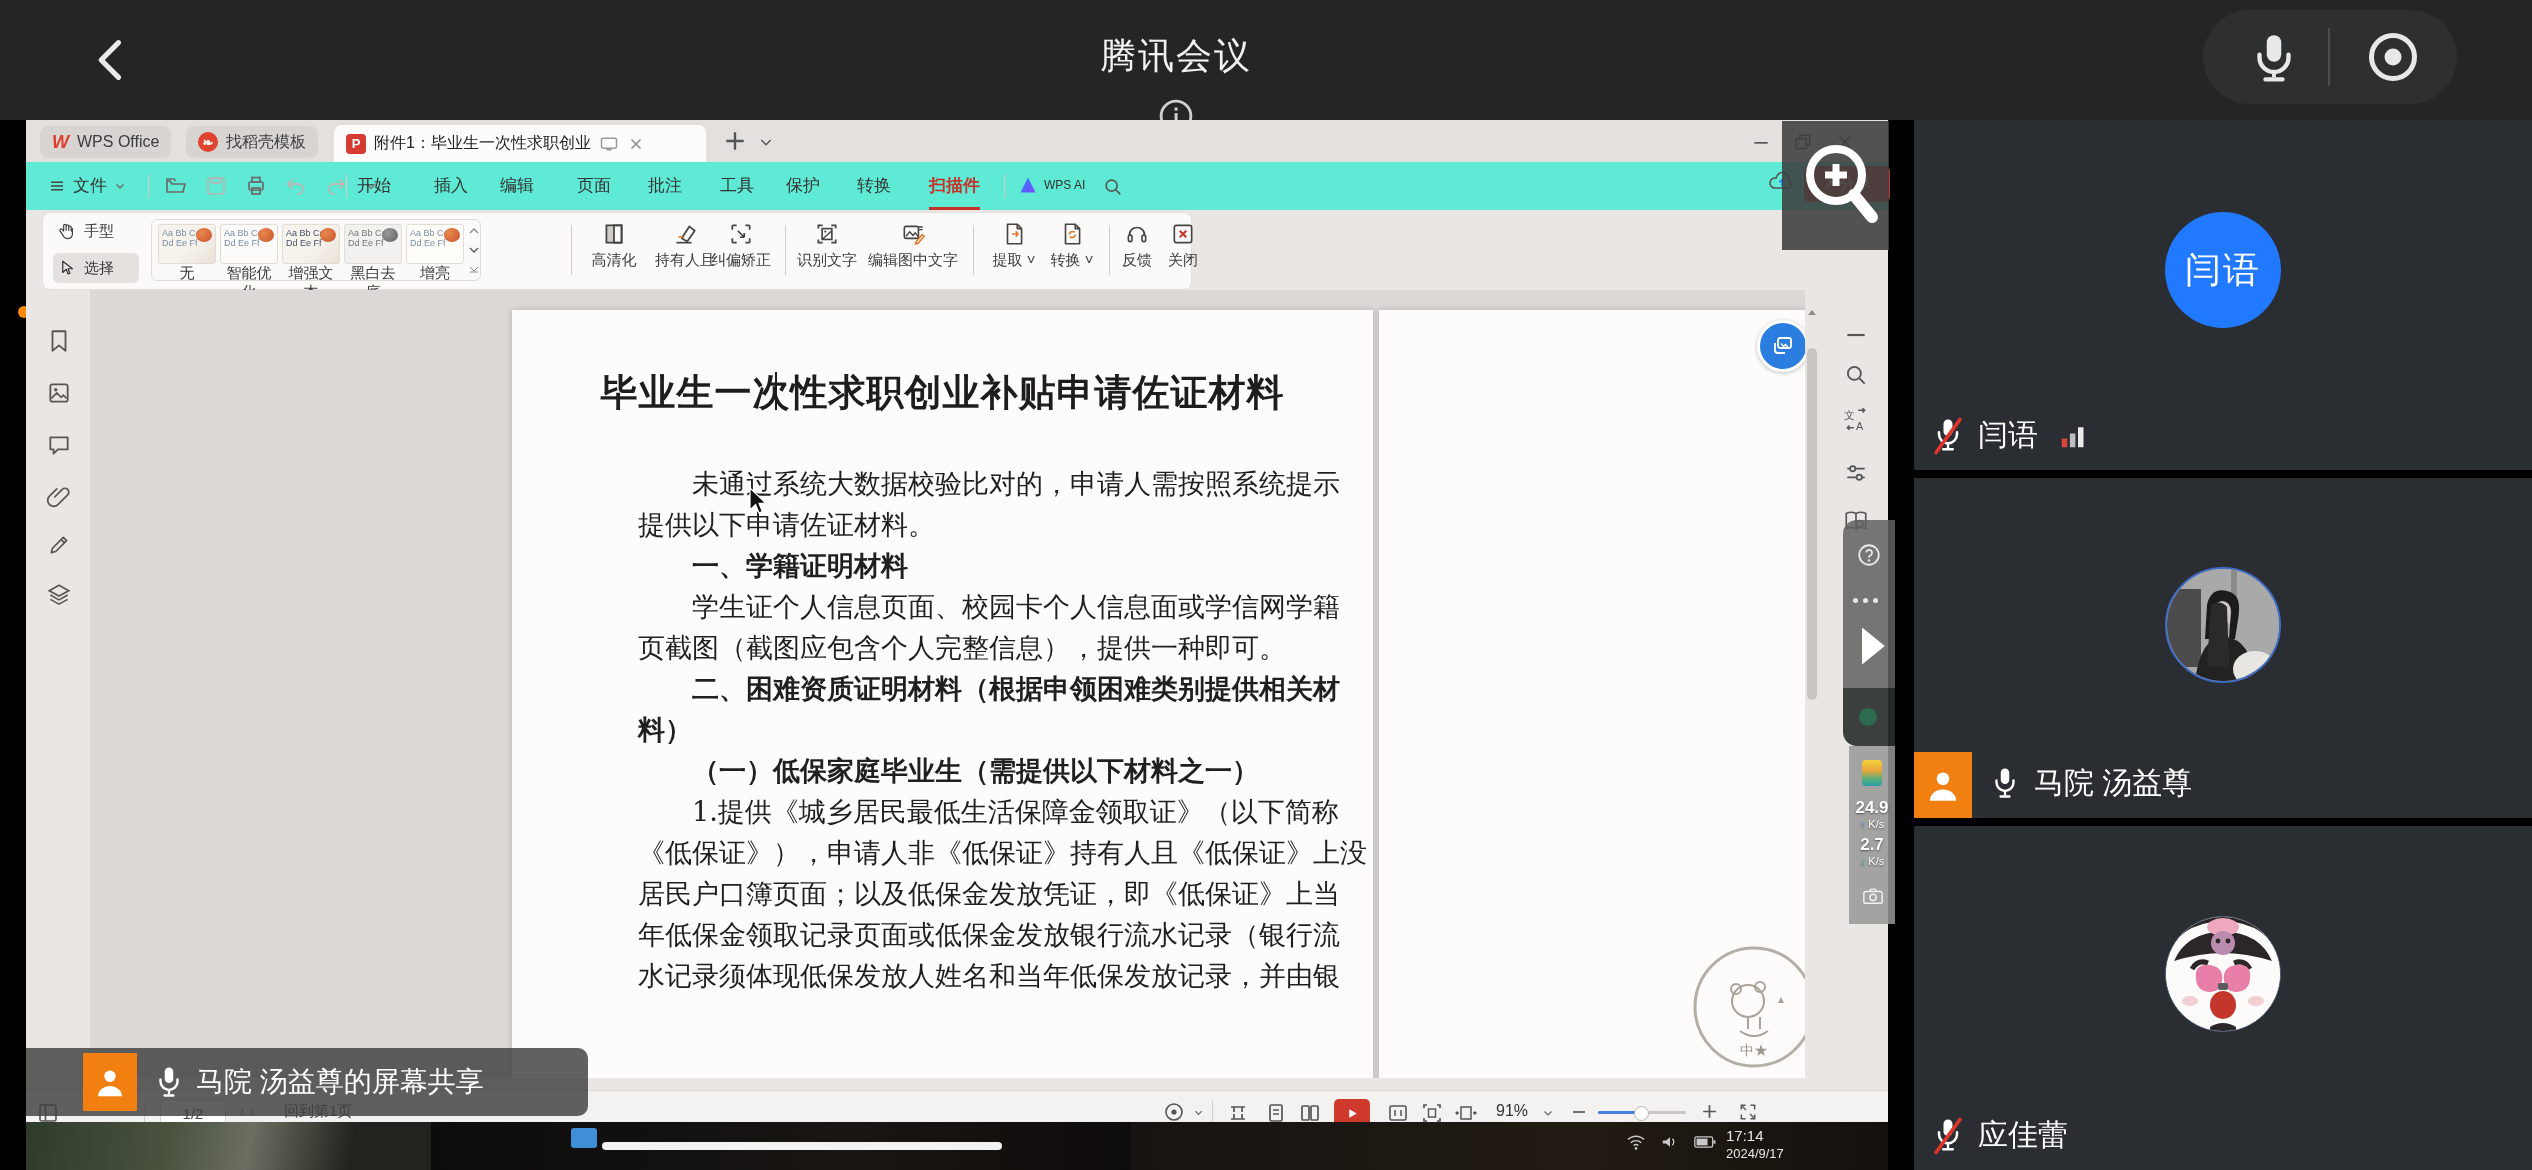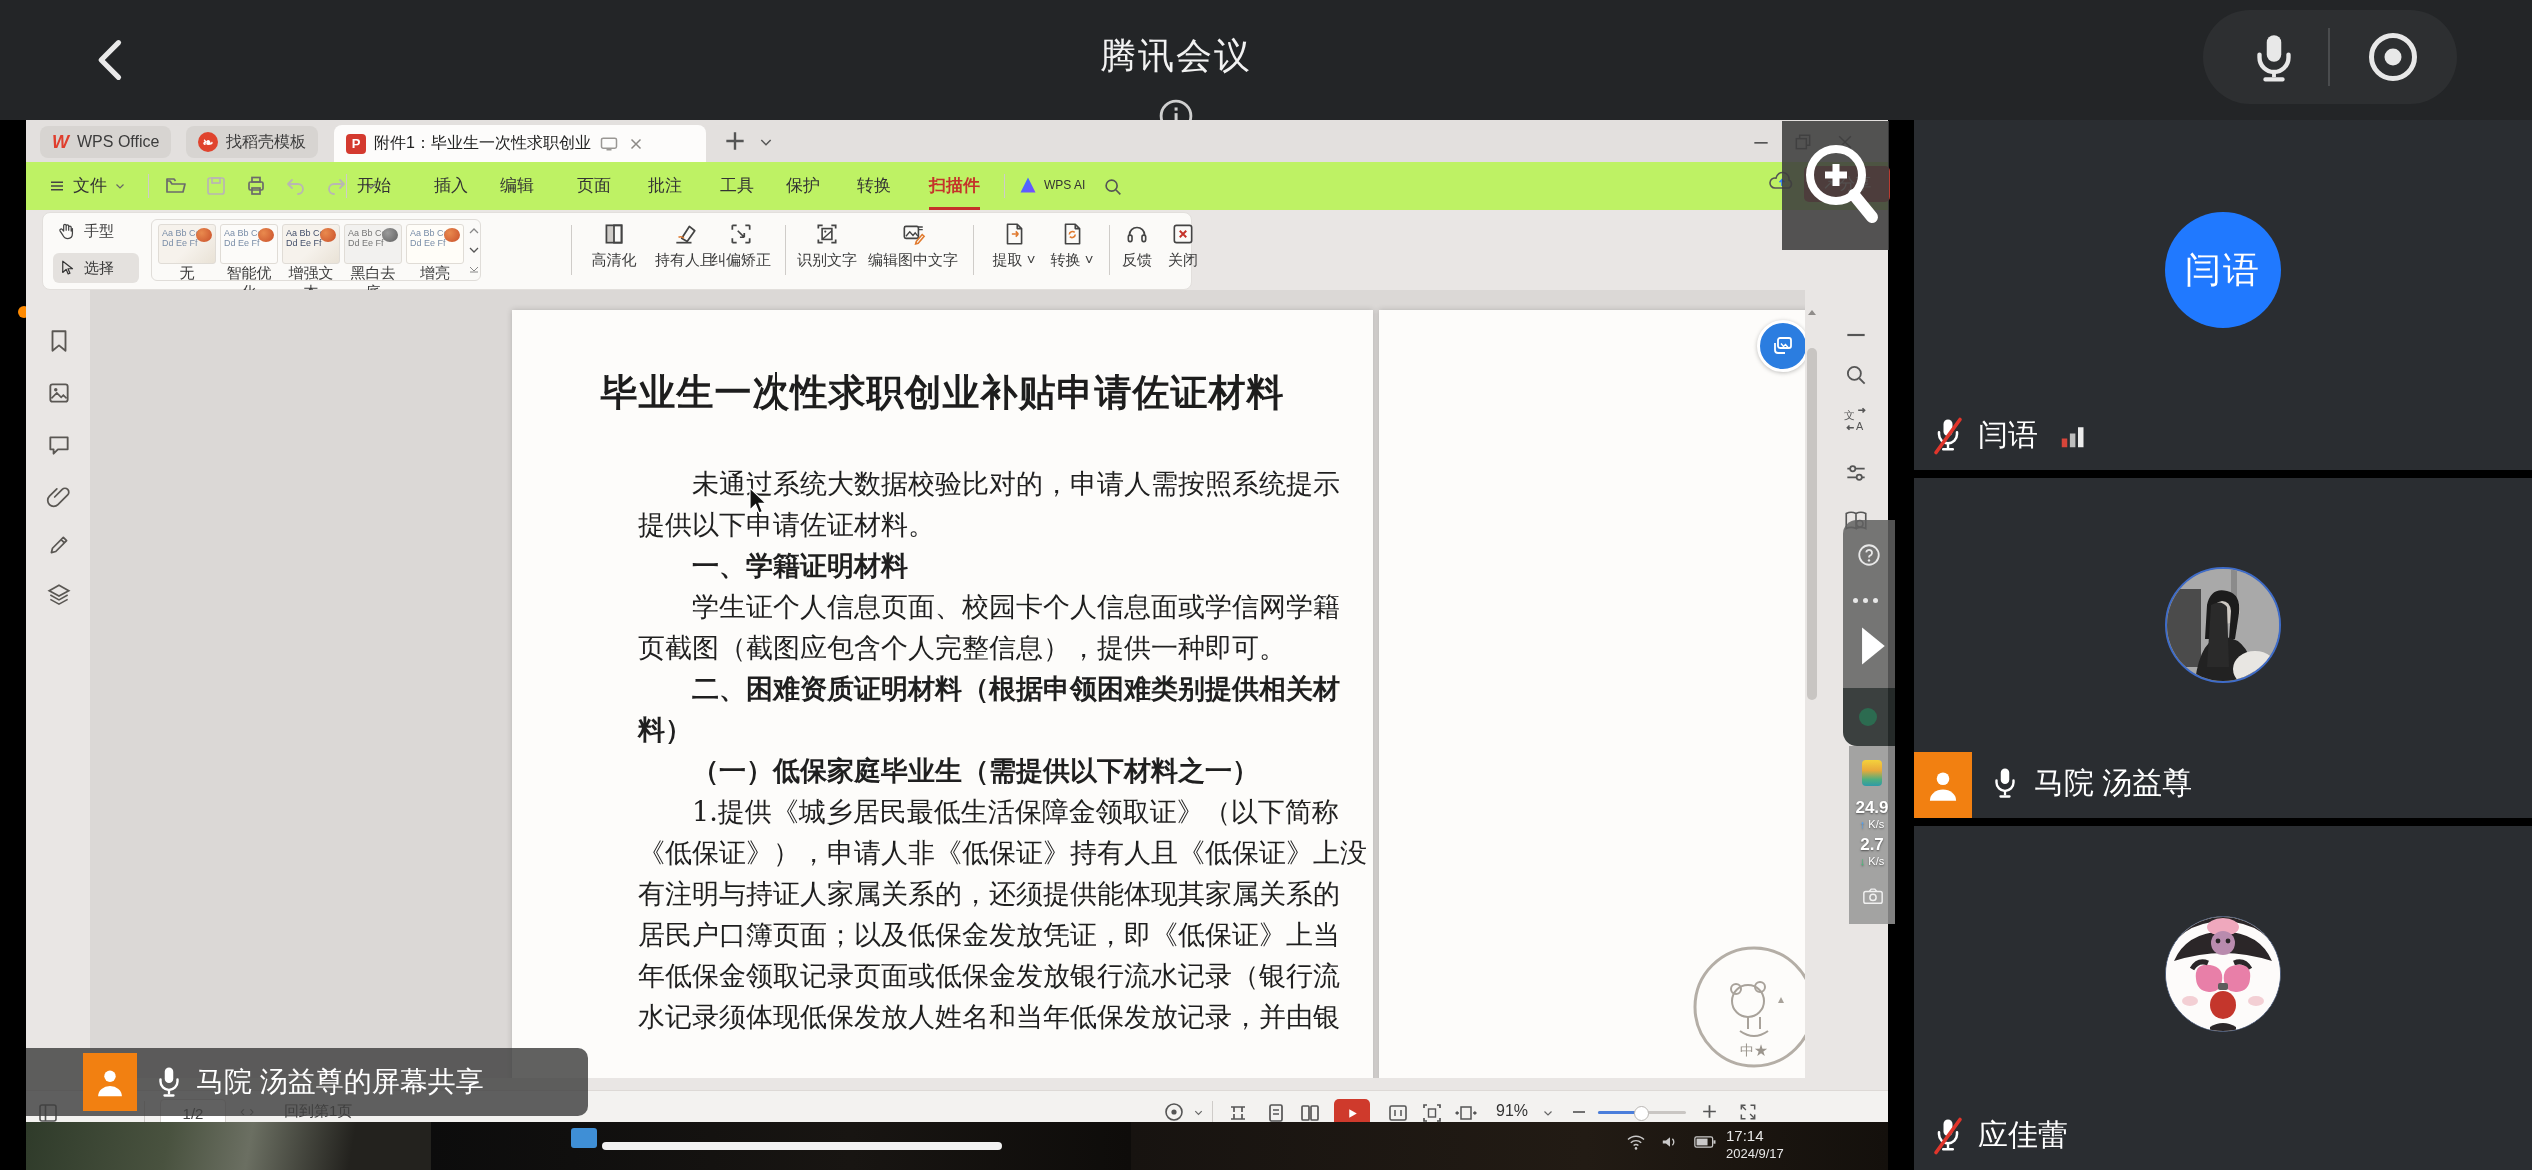--- a/index.html
+++ b/index.html
@@ -16,21 +16,21 @@
   #wps{left:0;top:0;width:1862px;height:1002px;background:#e9e6e4;}
   
   #tabbar{left:0;top:0;width:1862px;height:42px;background:#e3e0de;}
   .tab{top:6px;height:32px;border-radius:8px 8px 0 0;display:flex;align-items:center;gap:8px;
        padding:0 12px;font-size:16px;color:#3c3c3c;box-sizing:border-box;}
   .tab.inactive{background:#d7d4d1;border-radius:8px;}
   .tab.active{background:#fdfcfb;color:#222;top:5px;height:37px;border-radius:8px 8px 0 0;}
   .mini-ic{width:20px;height:20px;border-radius:4px;display:flex;align-items:center;justify-content:center;
            color:#fff;font-size:13px;font-weight:bold;}
   
-  #menubar{left:0;top:42px;width:1862px;height:48px;background:#bef264;}
+  #menubar{left:0;top:42px;width:1862px;height:48px;background:#5eead4;}
   .menu-item{top:0;height:48px;line-height:48px;font-size:17px;color:#333;}
   .menu-item.red{color:#c5322a;font-weight:bold;border-bottom:3px solid #c5322a;height:45px;}
   .vsep{width:1px;background:#cfccc9;}
   
   #toolpanel{left:16px;top:92px;width:1148px;height:76px;background:#fbfaf8;border:1px solid #e2dfdc;border-radius:8px;}
   .tool-lab{font-size:15px;color:#3b3b3b;text-align:center;}
   .gal-item{width:58px;}
   .gal-thumb{width:56px;height:38px;border-radius:3px;background:linear-gradient(135deg,#f6f2ec 55%,#e9e2d6 100%);
              position:relative;overflow:hidden;border:1px solid #e0dcd6;}
   .gal-thumb .aa{position:absolute;left:3px;top:3px;font-size:9px;color:#7a8ea8;line-height:10px;}
@@ -417,21 +417,20 @@
             <div class="doc-line indent just">未通过系统大数据校验比对的，申请人需按照系统提示</div>
             <div class="doc-line">提供以下申请佐证材料。</div>
             <div class="doc-line bold indent">一、学籍证明材料</div>
             <div class="doc-line indent just">学生证个人信息页面、校园卡个人信息面或学信网学籍</div>
             <div class="doc-line">页截图（截图应包含个人完整信息），提供一种即可。</div>
             <div class="doc-line bold indent just">二、困难资质证明材料（根据申领困难类别提供相关材</div>
             <div class="doc-line bold">料）</div>
             <div class="doc-line bold indent">（一）低保家庭毕业生（需提供以下材料之一）</div>
             <div class="doc-line indent just">1.提供《城乡居民最低生活保障金领取证》（以下简称</div>
             <div class="doc-line just">《低保证》），申请人非《低保证》持有人且《低保证》上没</div>
-            <div class="doc-line just">有注明与持证人家属关系的，还须提供能体现其家属关系的</div>
             <div class="doc-line just">居民户口簿页面；以及低保金发放凭证，即《低保证》上当</div>
             <div class="doc-line just">年低保金领取记录页面或低保金发放银行流水记录（银行流</div>
             <div class="doc-line just">水记录须体现低保发放人姓名和当年低保发放记录，并由银</div>
           </div>
 
         <svg class="abs" style="left:656px;top:196px;" width="24" height="30" viewBox="0 0 24 30">
           <path d="M4 2 L4 24 L9.6 18.6 L13 27 L16.4 25.6 L13 17.4 L20 17.4 Z" fill="#111" stroke="#fff" stroke-width="1.2"></path>
         </svg>
 
         <svg class="abs" style="left:1600px;top:653px;" width="128" height="128" viewBox="0 0 128 128">

